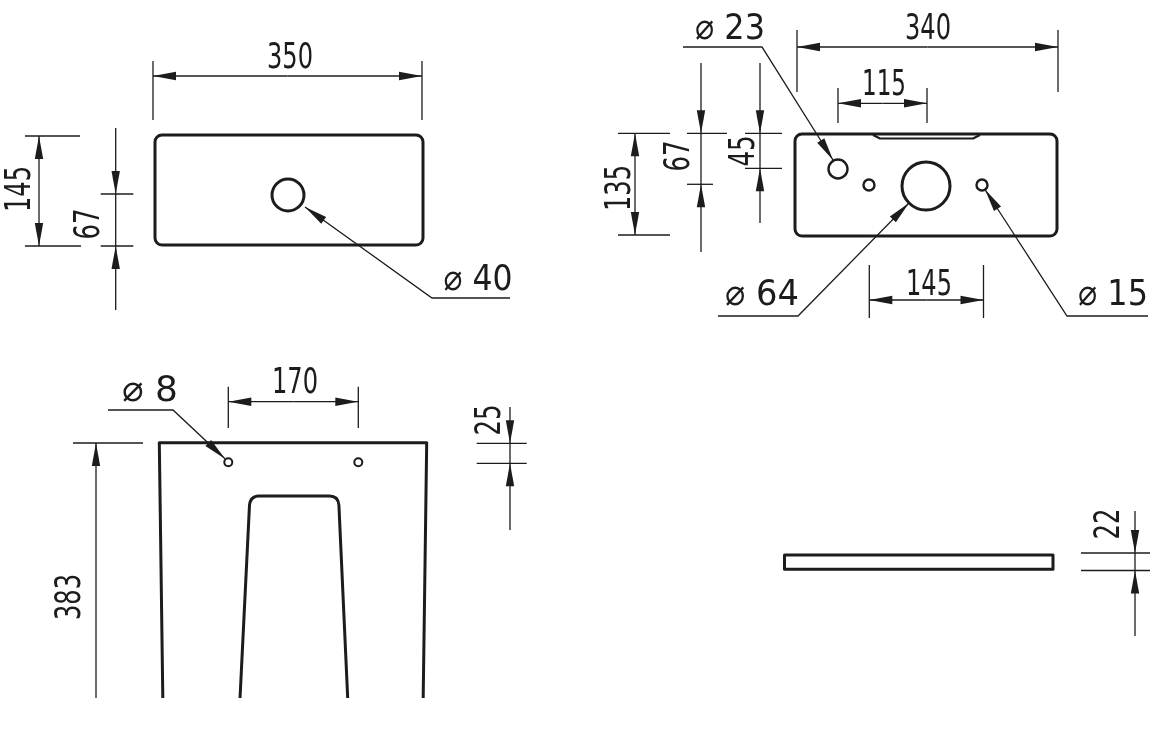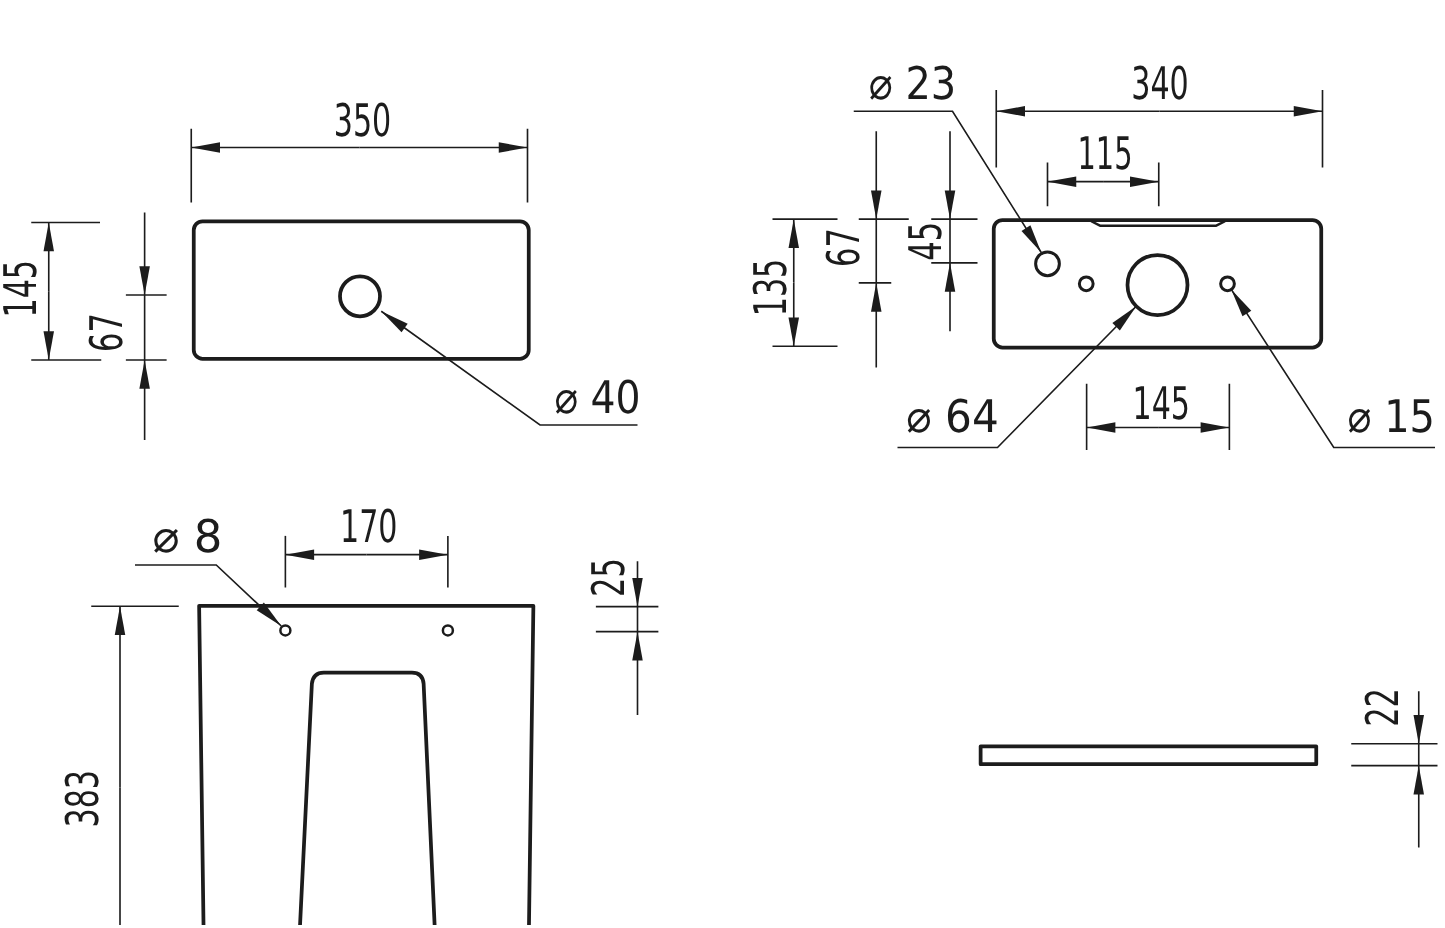--- a/index.html
+++ b/index.html
@@ -1,17 +1,17 @@
 <!DOCTYPE html>
 <html style="--line: #1c1c1c; --bg: #ffffff;"><head>
 <meta charset="utf-8">
 <style>
   :root { --line: #1c1c1c; --bg: #ffffff; }
   html,body { margin:0; padding:0; background:var(--bg); }
-  .stage { width:1156px; height:698px; position:relative; background:var(--bg); overflow:hidden;margin-top:42px; }
+  .stage { width:1156px; height:698px; position:relative; background:var(--bg); overflow:hidden; }
   svg { display:block; }
   
   .o  { fill:none; stroke:var(--line); stroke-width:3;   stroke-linejoin:round; }
   .o2 { fill:none; stroke:var(--line); stroke-width:2.4; stroke-linejoin:round; }
   .o3 { fill:none; stroke:var(--line); stroke-width:2;   stroke-linejoin:round; }
   
   .d  { fill:none; stroke:var(--line); stroke-width:1.3; stroke-linecap:butt; }
   
   .lbl { font-family:"DejaVu Sans", sans-serif; font-size:36px; fill:var(--line);
          text-anchor:middle; dominant-baseline:central; letter-spacing:0; }

